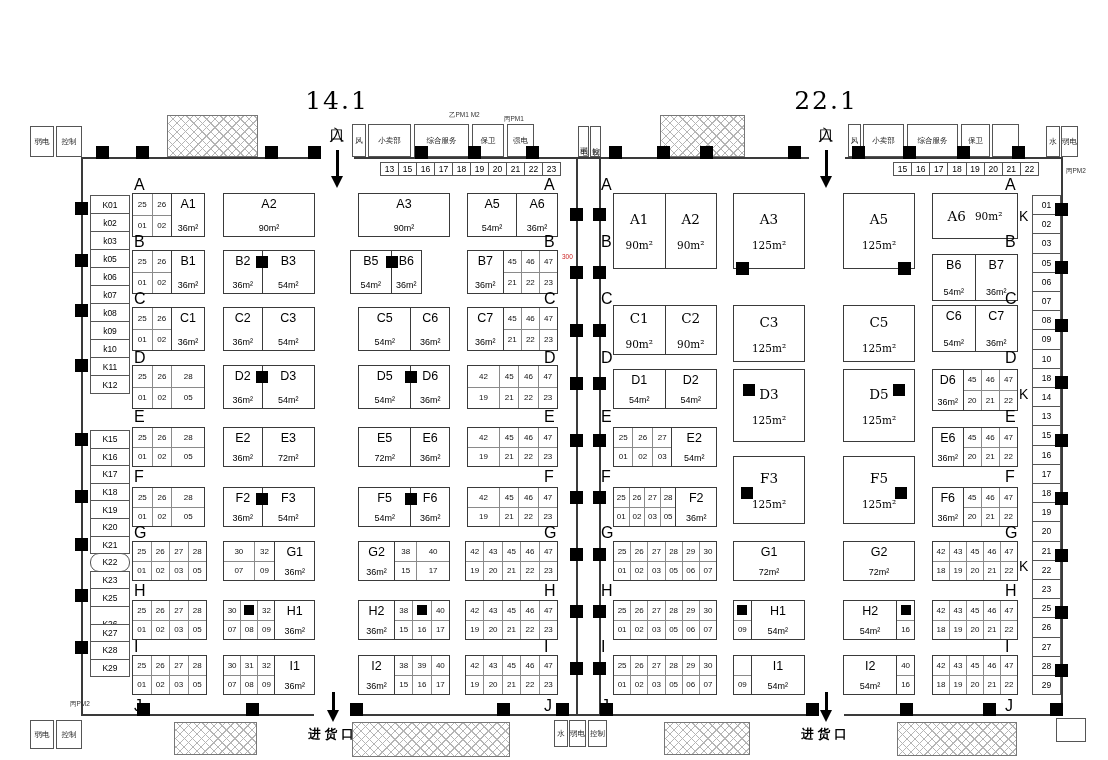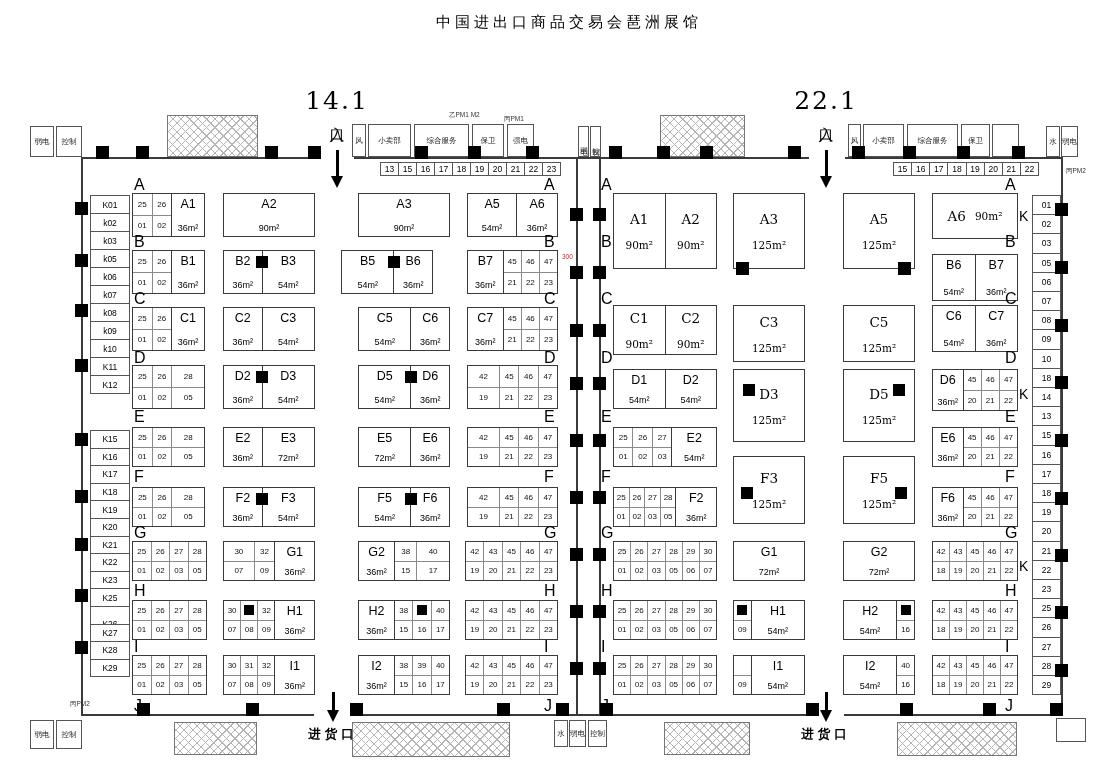--- a/index.html
+++ b/index.html
@@ -50,21 +50,20 @@
   .ashaft{position:absolute;background:#000;z-index:4;}
   .ahead{position:absolute;width:0;height:0;border-left:6px solid transparent;border-right:6px solid transparent;
          border-top:12px solid #000;z-index:4;}
   .docklbl{position:absolute;font-size:12.5px;font-weight:700;letter-spacing:4px;text-align:center;white-space:nowrap;z-index:3;}
 </style>
 </head>
 <body>
 
 <div id="plan">
   <div class="titleblock">
-    <div class="t-venue">中国进出口商品交易会琶洲展馆</div>
   </div>
 <div class="wall" style="left: 81px; top: 157px; width: 982px; height: 2px;"></div>
     <div class="wall" style="left: 81px; top: 714px; width: 982px; height: 2px;"></div>
     <div class="wall" style="left: 81px; top: 157px; width: 2px; height: 559px;"></div>
     <div class="wall" style="left: 1061px; top: 157px; width: 2px; height: 559px;"></div>
     <div class="wall" style="left: 576px; top: 157px; width: 2px; height: 559px;"></div>
     <div class="wall" style="left: 599px; top: 157px; width: 2px; height: 559px;"></div>
     <div class="hatch" style="left: 167px; top: 115px; width: 91px; height: 42px;"></div>
     <div class="hatch" style="left: 660px; top: 115px; width: 85px; height: 42px;"></div>
     <div class="hatch" style="left: 174px; top: 722px; width: 83px; height: 33px;"></div>
@@ -310,21 +309,21 @@
     </div>
     <div class="kcell" style="left: 90px; top: 500.4px; width: 40px; height: 18.6px;">
       <span>K19</span>
     </div>
     <div class="kcell" style="left: 90px; top: 518px; width: 40px; height: 18.6px;">
       <span>K20</span>
     </div>
     <div class="kcell" style="left: 90px; top: 535.6px; width: 40px; height: 18.6px;">
       <span>K21</span>
     </div>
-    <div class="kcell" style="left: 90px; top: 553.2px; width: 40px; height: 18.6px;">
+    <div class="kcell" style="left: 90px; top: 553.2px; width: 40px; height: 18.6px; border-radius: 9px;">
       <span>K22</span>
     </div>
     <div class="kcell" style="left: 90px; top: 570.8px; width: 40px; height: 18.6px;">
       <span>K23</span>
     </div>
     <div class="kcell" style="left: 90px; top: 588.4px; width: 40px; height: 18.6px;">
       <span>K25</span>
     </div>
     <div class="kcell" style="left: 90px; top: 606px; width: 40px; height: 36px; text-align: center;">
       <span>K26</span>
@@ -533,21 +532,21 @@
       <div class="bpart" style="flex: 0.42 1 0%;">
         <span class="bid">B2</span>
         <span class="barea">36m²</span>
       </div>
       <div class="bpart" style="flex: 0.58 1 0%; border-left: 1.4px solid rgb(58, 58, 58);">
         <span class="bid">B3</span>
         <span class="barea">54m²</span>
       </div>
       <div class="blk" style="left: 42%; top: 5px; transform: translateX(-50%);"></div>
     </div>
-    <div class="box" style="left: 341px; top: 250px; width: 92px; height: 44px;">
+    <div class="box" style="left: 350px; top: 250px; width: 72px; height: 44px;">
       <div class="bpart" style="flex: 0.58 1 0%;">
         <span class="bid">B5</span>
         <span class="barea">54m²</span>
       </div>
       <div class="bpart" style="flex: 0.42 1 0%; border-left: 1.4px solid rgb(58, 58, 58);">
         <span class="bid">B6</span>
         <span class="barea">36m²</span>
       </div>
       <div class="blk" style="left: 58%; top: 5px; transform: translateX(-50%);"></div>
     </div>

